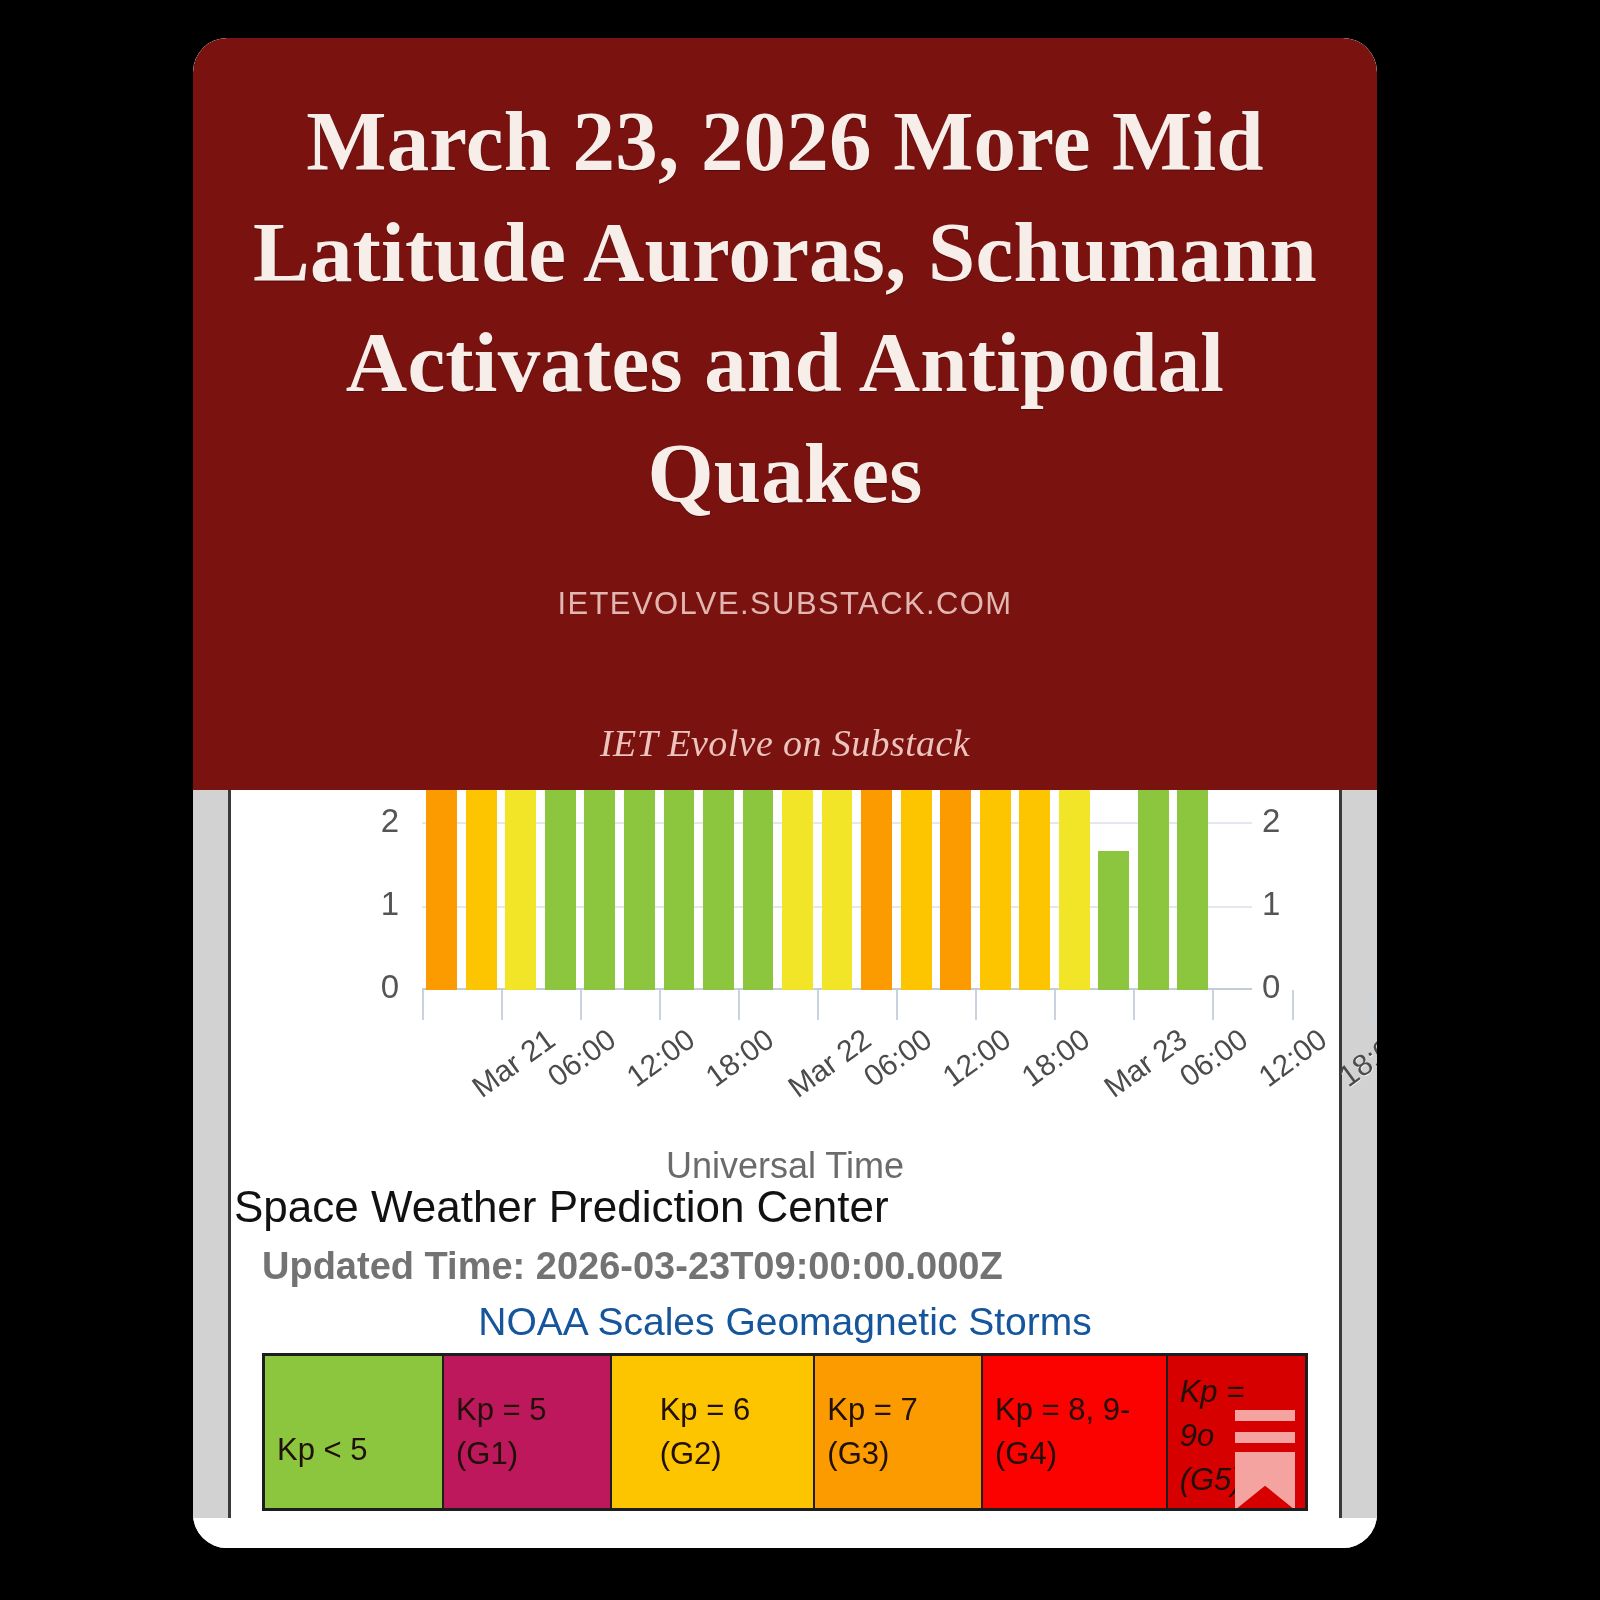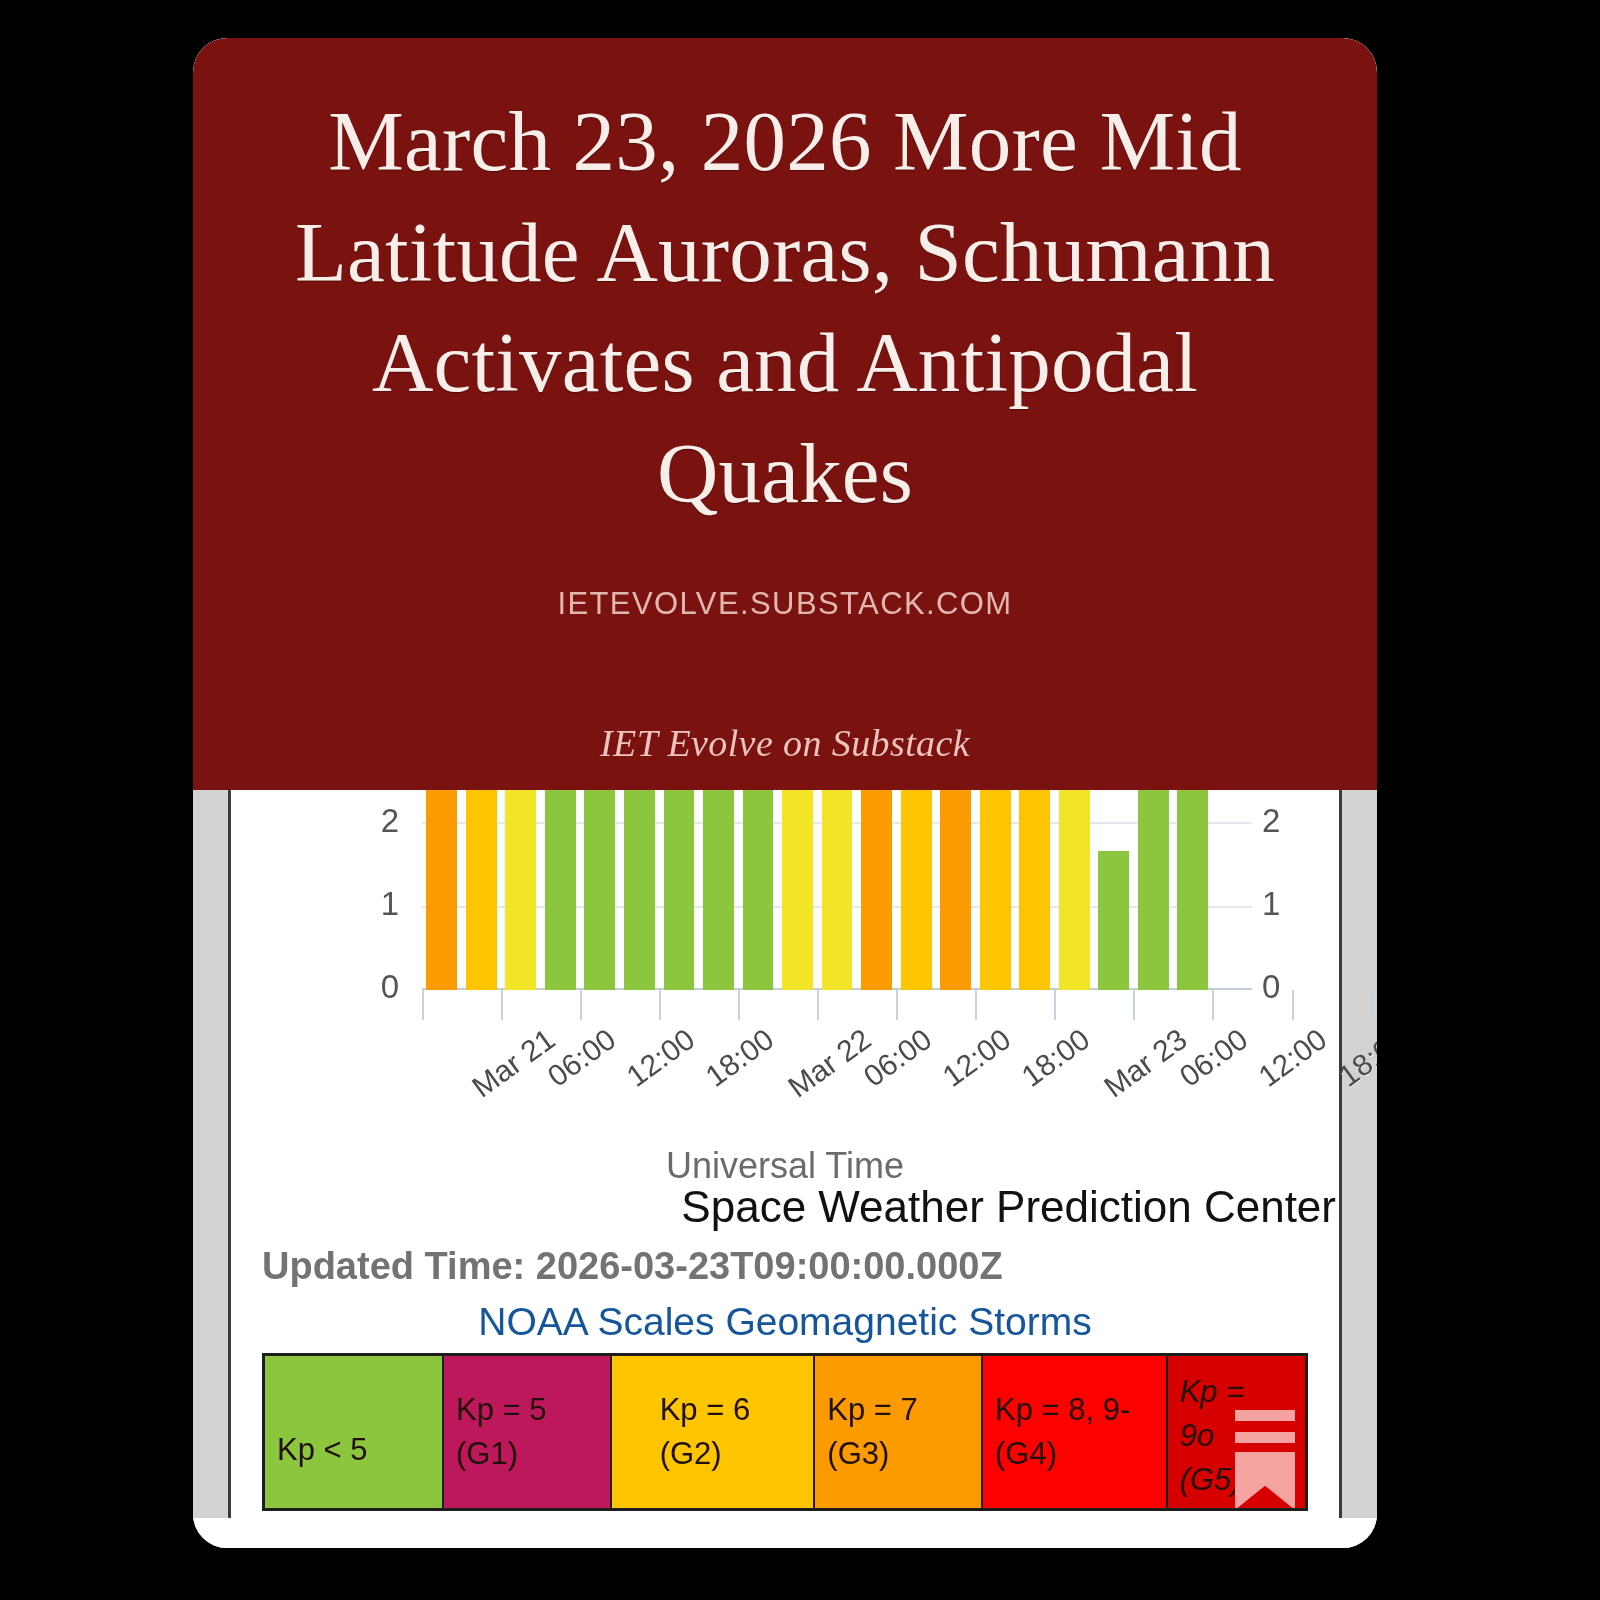--- a/index.html
+++ b/index.html
@@ -44,21 +44,21 @@
     border-top-right-radius: 34px;
     padding: 48px 48px 0 48px;
     text-align: center;
   }
 
   #post-title {
     font-family: "Liberation Serif", "DejaVu Serif", serif;
     color: #f7eeea;
     font-size: 85px;
     line-height: 1.30;
-    font-weight: 400;
+    font-weight: 700;
     letter-spacing: 0.2px;
     text-shadow: 0 1px 1px rgba(0,0,0,0.35);
     padding: 0 10px;
   }
 
   #site-domain {
     margin-top: 58px;
     font-family: "Liberation Sans", sans-serif;
     color: #e2b6b1;
     font-size: 31px;
@@ -208,21 +208,21 @@
     font-size: 36px;
     color: #6b6b6b;
     font-family: "Liberation Sans", sans-serif;
   }
 
   #swpc-label {
     position: absolute;
     left: 0;
     top: 392px;
     width: 1102px;
-    text-align: right;
+    text-align: left;
     font-size: 44px;
     color: #111111;
     font-family: "Liberation Sans", sans-serif;
   }
 
   #updated-time {
     position: absolute;
     left: 28px;
     top: 455px;
     font-size: 38px;

